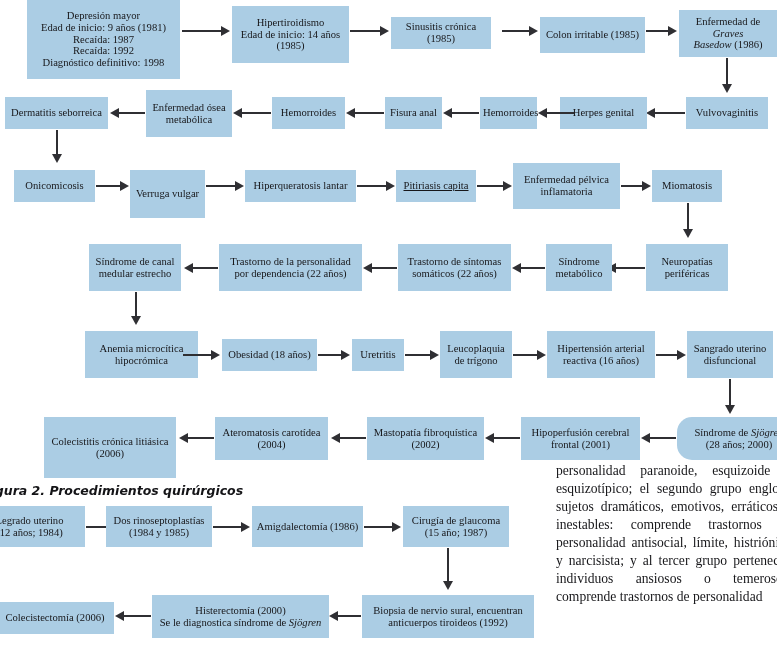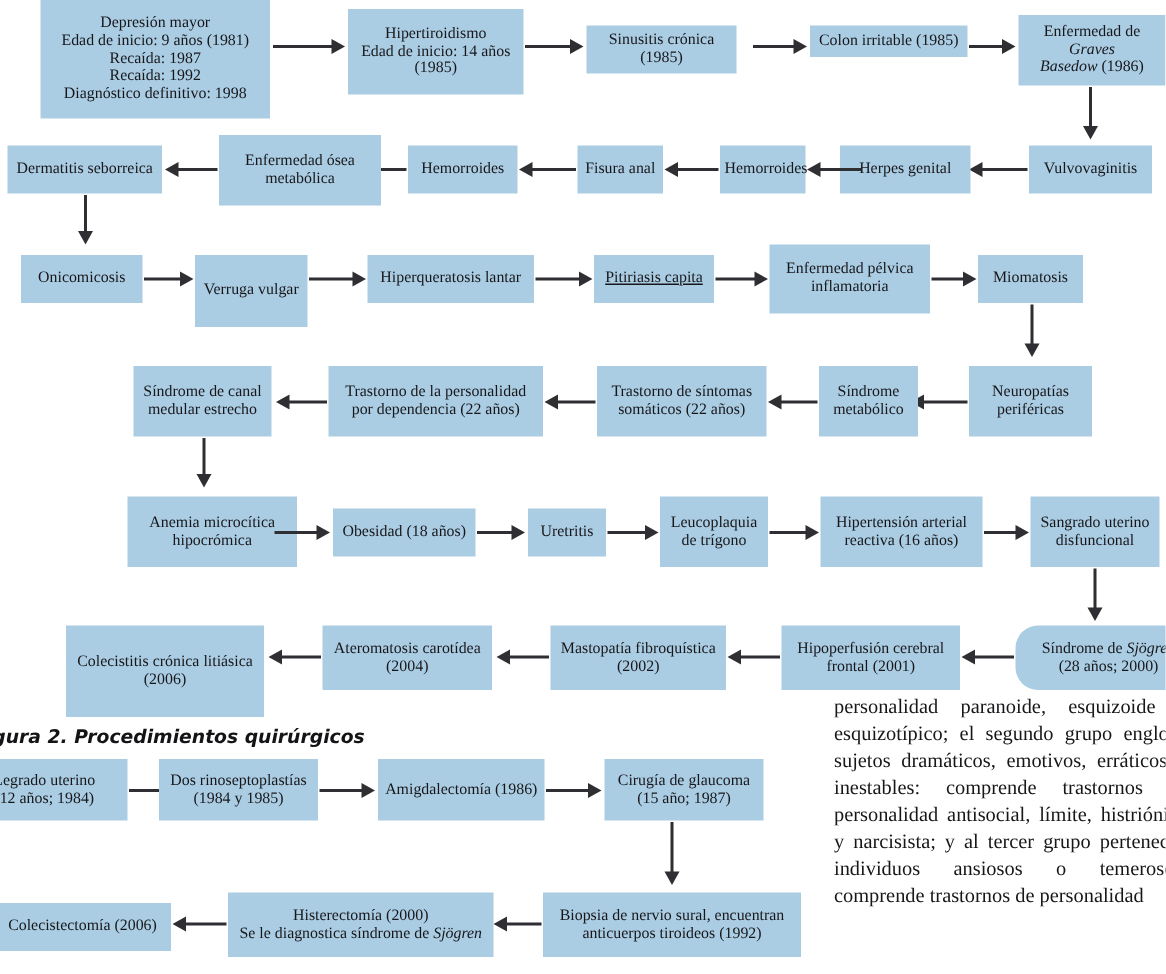--- a/index.html
+++ b/index.html
@@ -76,21 +76,21 @@
     </div>
     <div class="arrow h" style="left:350px;top:30px;width:32px;"></div>
     <div class="head r" style="left:380px;top:26px;"></div>
 
     <div class="node" style="left:391px;top:17px;width:100px;height:32px;font-size:10.6px;">
       <span class="t">Sinusitis crónica (1985)</span>
     </div>
     <div class="arrow h" style="left:502px;top:30px;width:29px;"></div>
     <div class="head r" style="left:529px;top:26px;"></div>
 
-    <div class="node" style="left:540px;top:17px;width:105px;height:21px;font-size:10.6px;">
+    <div class="node" style="left:540px;top:17px;width:105px;height:36px;font-size:10.6px;">
       <span class="t">Colon irritable (1985)</span>
     </div>
     <div class="arrow h" style="left:646px;top:30px;width:24px;"></div>
     <div class="head r" style="left:668px;top:26px;"></div>
 
     <div class="node" style="left:679px;top:10px;width:98px;height:47px;font-size:10.6px;">
       <span class="t">Enfermedad de <span class="it">Graves</span><br><span class="it">Basedow</span> (1986)</span>
     </div>
 
     <div class="arrow v" style="left:726px;top:58px;height:28px;"></div>
@@ -119,21 +119,21 @@
     </div>
     <div class="arrow h" style="left:353px;top:112px;width:31px;"></div>
     <div class="head l" style="left:346px;top:108px;"></div>
 
     <div class="node" style="left:272px;top:97px;width:73px;height:32px;font-size:10.6px;">
       <span class="t">Hemorroides</span>
     </div>
     <div class="arrow h" style="left:240px;top:112px;width:31px;"></div>
     <div class="head l" style="left:233px;top:108px;"></div>
 
-    <div class="node" style="left:146px;top:90px;width:108px;height:47px;font-size:10.6px;">
+    <div class="node" style="left:146px;top:90px;width:86px;height:47px;font-size:10.6px;">
       <span class="t">Enfermedad ósea<br>metabólica</span>
     </div>
     <div class="arrow h" style="left:117px;top:112px;width:28px;"></div>
     <div class="head l" style="left:110px;top:108px;"></div>
 
     <div class="node" style="left:5px;top:97px;width:103px;height:32px;font-size:10.6px;">
       <span class="t">Dermatitis seborreica</span>
     </div>
 
     <div class="arrow v" style="left:56px;top:130px;height:26px;"></div>

